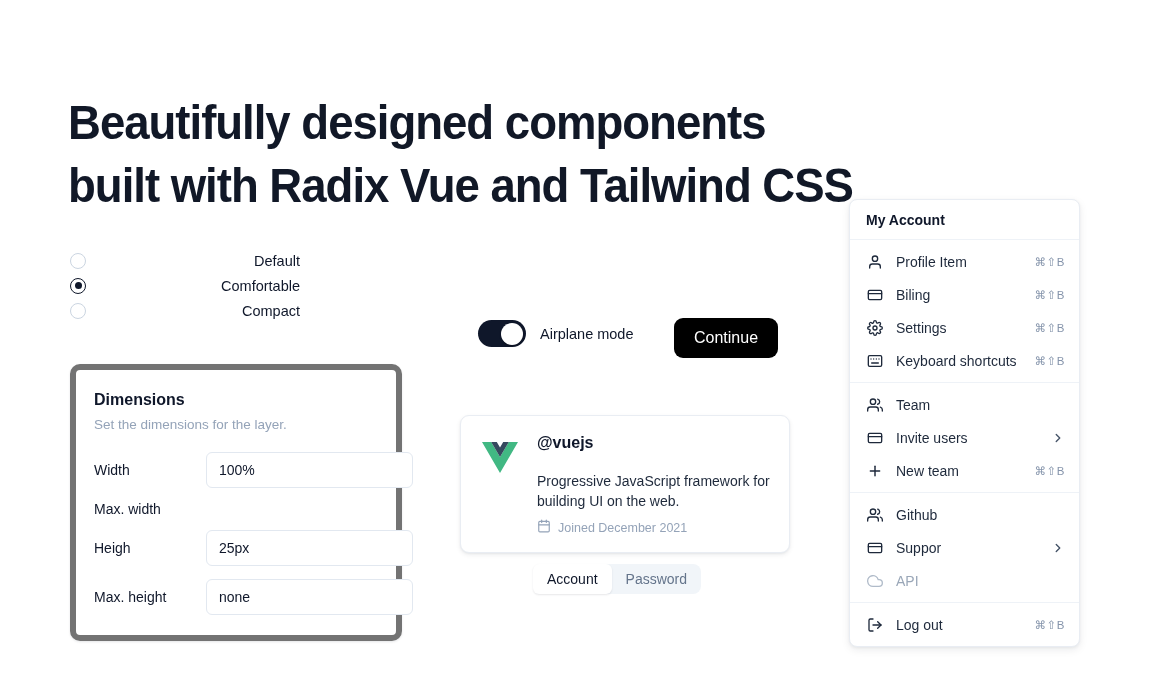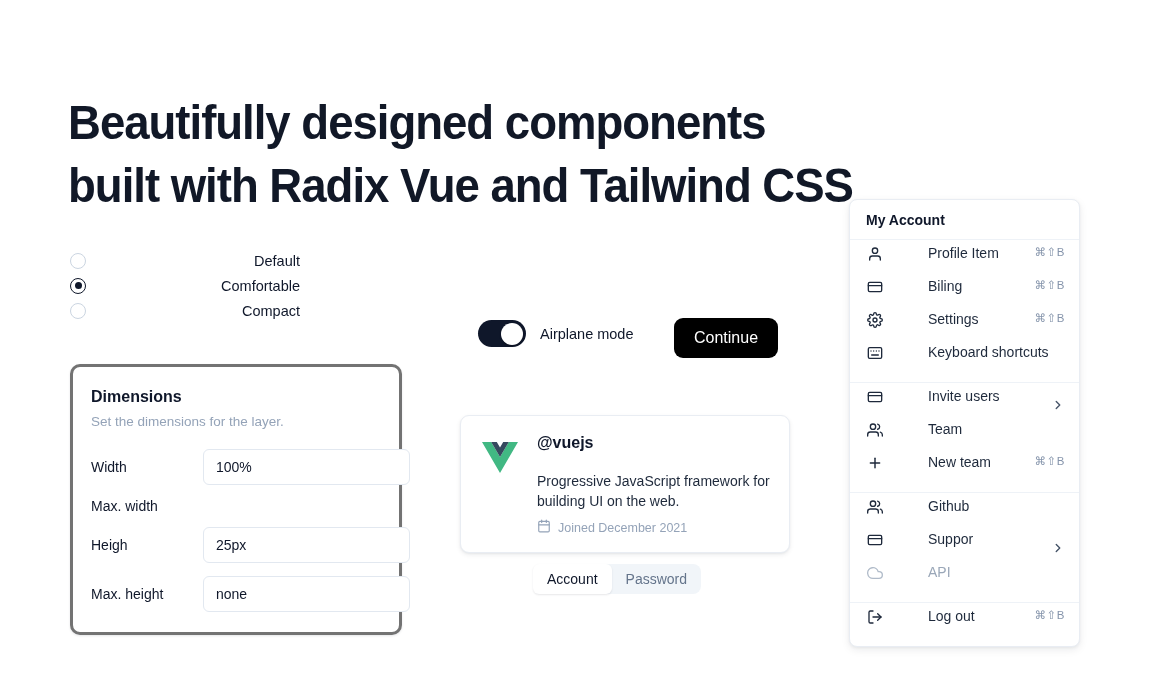--- a/index.html
+++ b/index.html
@@ -76,21 +76,21 @@
     color: #0f172a;
   }
 
   
   .dimensions-card {
     position: absolute;
     left: 70px;
     top: 364px;
     width: 332px;
     background: #fff;
-    border: 3px solid #737373;
+    border: 6px solid #737373;
     border-radius: 10px;
     box-shadow: 0 1px 3px rgba(15,23,42,0.07), 0 1px 2px rgba(15,23,42,0.04);
     padding: 21px 22px 20px 18px;
     box-sizing: border-box;
   }
   .dim-title {
     font-size: 16px;
     font-weight: 600;
     color: #0f172a;
     margin-bottom: 8px;
@@ -268,26 +268,26 @@
     padding: 12px 16px 11px 16px;
   }
   .menu-sep {
     height: 1px;
     background: #eef2f7;
     margin: 0;
   }
   .menu-group { padding: 5px 0 5px 0; }
   .menu-item {
     display: flex;
+    align-items: center;
     height: 33px;
     padding: 0 14px 0 16px;
     box-sizing: border-box;
     cursor: pointer;
     color: #1e293b;
-    gap: 32px;
   }
   .menu-item .mi-icon {
     width: 17px;
     height: 17px;
     flex: 0 0 auto;
     margin-right: 13px;
     display: flex;
     align-items: center;
     justify-content: center;
   }
@@ -449,69 +449,69 @@
       <span class="mi-short">⌘⇧B</span>
     </div>
   </div>
 
   <div class="menu-sep"></div>
 
   <div class="menu-group">
     <div class="menu-item">
       <span class="mi-icon">
         <svg width="16" height="16" viewBox="0 0 24 24" fill="none" stroke="#1e293b" stroke-width="2" stroke-linecap="round" stroke-linejoin="round">
+          <path d="M17 21v-2a4 4 0 0 0-4-4H5a4 4 0 0 0-4 4v2"></path>
+            <circle cx="9" cy="7" r="4"></circle>
+          <path d="M23 21v-2a4 4 0 0 0-3-3.87"></path>
+            <path d="M16 3.13a4 4 0 0 1 0 7.75"></path>
+        </svg>
+      </span>
+      <span class="mi-label">Team</span>
+      <span class="mi-short"></span>
+    </div>
+
+    <div class="menu-item">
+      <span class="mi-icon">
+        <svg width="16" height="16" viewBox="0 0 24 24" fill="none" stroke="#1e293b" stroke-width="2" stroke-linecap="round" stroke-linejoin="round">
           <rect x="2" y="5" width="20" height="14" rx="2"></rect>
             <line x1="2" y1="10" x2="22" y2="10"></line>
         </svg>
       </span>
       <span class="mi-label">Invite users</span>
       <span class="mi-chevron">
         <svg width="14" height="14" viewBox="0 0 24 24" fill="none" stroke="#475569" stroke-width="2.4" stroke-linecap="round" stroke-linejoin="round">
           <polyline points="9 18 15 12 9 6"></polyline>
         </svg>
       </span>
     </div>
 
     <div class="menu-item">
       <span class="mi-icon">
+        <svg width="16" height="16" viewBox="0 0 24 24" fill="none" stroke="#1e293b" stroke-width="2.2" stroke-linecap="round" stroke-linejoin="round">
+          <line x1="12" y1="5" x2="12" y2="19"></line>
+            <line x1="5" y1="12" x2="19" y2="12"></line>
+        </svg>
+      </span>
+      <span class="mi-label">New team</span>
+      <span class="mi-short">⌘⇧B</span>
+    </div>
+  </div>
+
+  <div class="menu-sep"></div>
+
+  <div class="menu-group">
+    <div class="menu-item">
+      <span class="mi-icon">
         <svg width="16" height="16" viewBox="0 0 24 24" fill="none" stroke="#1e293b" stroke-width="2" stroke-linecap="round" stroke-linejoin="round">
           <path d="M17 21v-2a4 4 0 0 0-4-4H5a4 4 0 0 0-4 4v2"></path>
             <circle cx="9" cy="7" r="4"></circle>
           <path d="M23 21v-2a4 4 0 0 0-3-3.87"></path>
             <path d="M16 3.13a4 4 0 0 1 0 7.75"></path>
         </svg>
       </span>
-      <span class="mi-label">Team</span>
-      <span class="mi-short"></span>
-    </div>
-
-    <div class="menu-item">
-      <span class="mi-icon">
-        <svg width="16" height="16" viewBox="0 0 24 24" fill="none" stroke="#1e293b" stroke-width="2.2" stroke-linecap="round" stroke-linejoin="round">
-          <line x1="12" y1="5" x2="12" y2="19"></line>
-            <line x1="5" y1="12" x2="19" y2="12"></line>
-        </svg>
-      </span>
-      <span class="mi-label">New team</span>
-      <span class="mi-short">⌘⇧B</span>
-    </div>
-  </div>
-
-  <div class="menu-sep"></div>
-
-  <div class="menu-group">
-    <div class="menu-item">
-      <span class="mi-icon">
-        <svg width="16" height="16" viewBox="0 0 24 24" fill="none" stroke="#1e293b" stroke-width="2" stroke-linecap="round" stroke-linejoin="round">
-          <path d="M17 21v-2a4 4 0 0 0-4-4H5a4 4 0 0 0-4 4v2"></path>
-            <circle cx="9" cy="7" r="4"></circle>
-          <path d="M23 21v-2a4 4 0 0 0-3-3.87"></path>
-            <path d="M16 3.13a4 4 0 0 1 0 7.75"></path>
-        </svg>
-      </span>
       <span class="mi-label">Github</span>
       <span class="mi-short"></span>
     </div>
 
     <div class="menu-item">
       <span class="mi-icon">
         <svg width="16" height="16" viewBox="0 0 24 24" fill="none" stroke="#1e293b" stroke-width="2" stroke-linecap="round" stroke-linejoin="round">
           <rect x="2" y="5" width="20" height="14" rx="2"></rect>
             <line x1="2" y1="10" x2="22" y2="10"></line>
         </svg>

